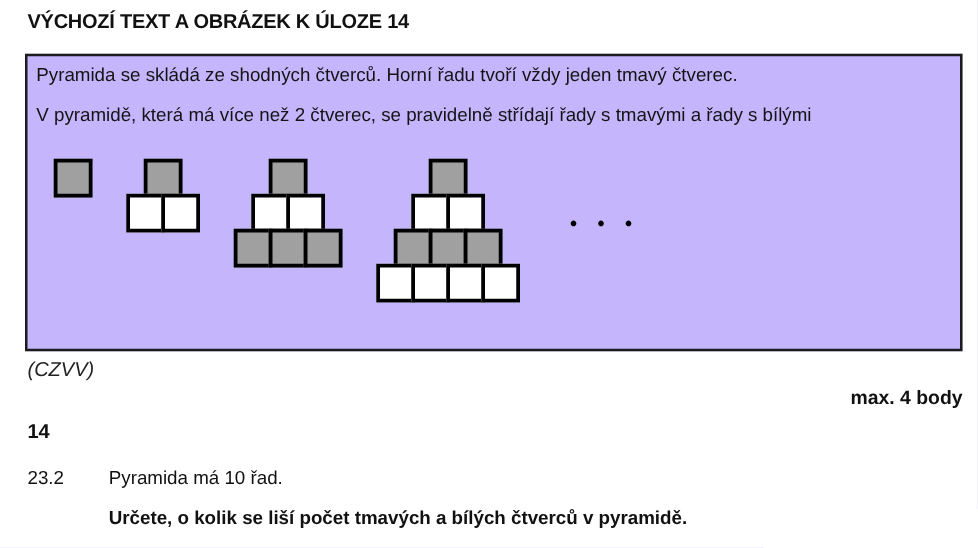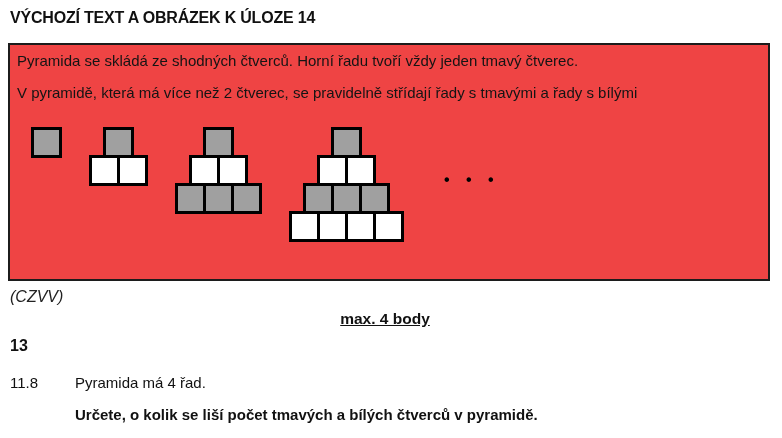--- a/index.html
+++ b/index.html
@@ -5,34 +5,35 @@
   * { margin: 0; padding: 0; box-sizing: border-box; }
   html, body { background: #ffffff; }
   .page {
     position: relative;
     width: 782px;
     height: 438px;
     background: #ffffff;
     font-family: "Liberation Sans", sans-serif;
     color: #111111;
     overflow: hidden;
+    padding-left: 12px;
   }
   .title {
     margin: 9px 12px 0 10px;
     font-size: 16px;
     font-weight: bold;
     letter-spacing: -0.2px;
     white-space: nowrap;
   }
   .stimulus-box {
     margin: 16px 12px 0 8px;
     height: 238px;
     border: 2px solid #1c1c1c;
     padding: 5px 8px 0 7px;
-    background: #ef4444;
+    background: #c4b5fd;
   }
   .stim-line {
     font-size: 15px;
     line-height: 22px;
     white-space: nowrap;
     color: #141414;
   }
   .stim-par2 { margin-top: 10px; }
   .diagram {
     display: flex;
@@ -61,25 +62,24 @@
     white-space: nowrap;
   }
   .source {
     margin: 7px 0 0 10px;
     font-size: 16px;
     font-style: italic;
     color: #222222;
   }
   .max-points {
     margin: 4px 12px 0 0;
-    text-align: center;
+    text-align: right;
     font-size: 15.5px;
     font-weight: bold;
     white-space: nowrap;
-    text-decoration: underline;
   }
   .q-number {
     margin: 9px 0 0 10px;
     font-size: 16px;
     font-weight: bold;
   }
   .sub-question {
     display: flex;
     margin: 19px 0 0 10px;
     font-size: 15px;
@@ -155,22 +155,22 @@
           </div>
         </div>
         <div class="ellipsis">• • •</div>
     </div>
   </div>
 
   <div class="source">(CZVV)</div>
 
   <div class="max-points">max. 4 body</div>
 
-  <div class="q-number">13</div>
+  <div class="q-number">14</div>
 
   <div class="sub-question">
-    <span class="sub-q-num">11.8</span>
-    <span class="sub-q-text">Pyramida má 4 řad.</span>
+    <span class="sub-q-num">23.2</span>
+    <span class="sub-q-text">Pyramida má 10 řad.</span>
   </div>
 
   <div class="instruction">Určete, o kolik se liší počet tmavých a bílých čtverců v pyramidě.</div>
 
 </div>
 
 </body></html>

